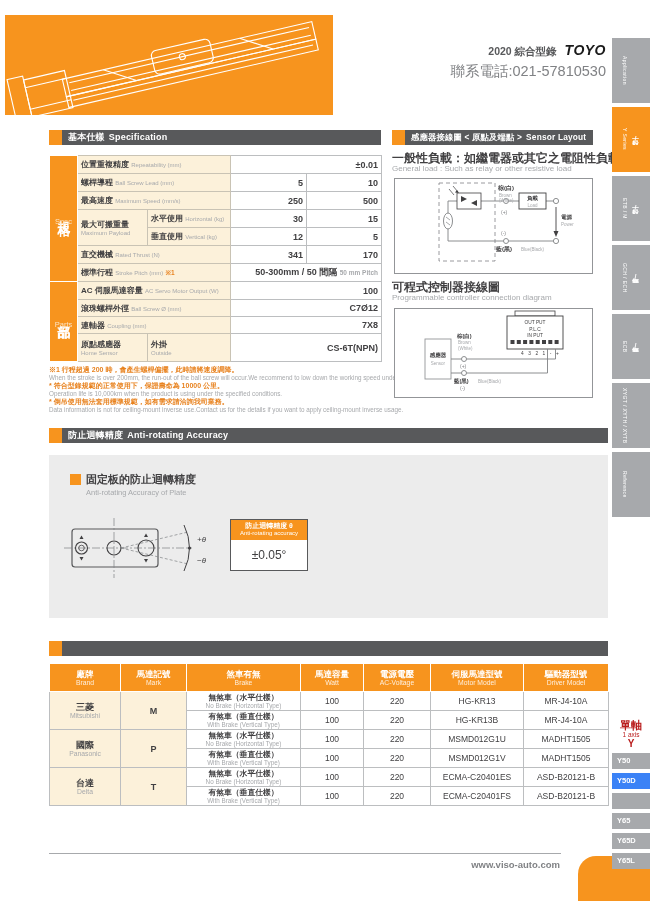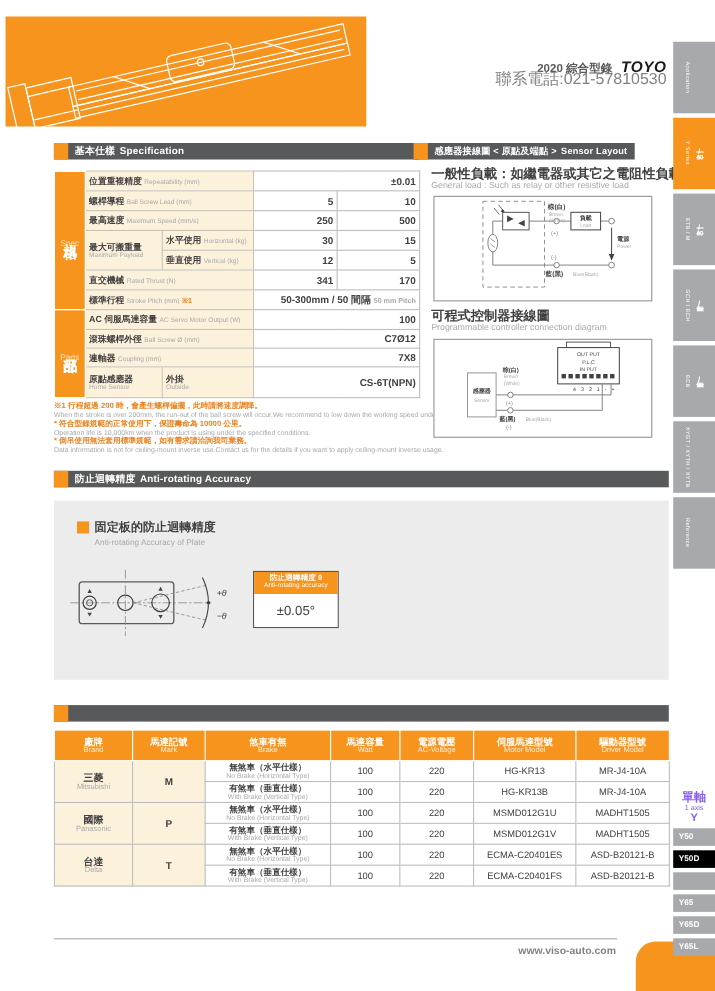--- a/index.html
+++ b/index.html
@@ -2,21 +2,21 @@
 <html><head>
 <meta charset="utf-8">
 <style>
   html,body{margin:0;padding:0;background:#fff;}
   .page{position:relative;width:650px;height:901px;background:#fff;overflow:hidden;
         font-family:"Liberation Sans",sans-serif;color:#414042;}
   .abs{position:absolute;}
 
   
   .hero{position:absolute;left:5px;top:15px;width:328px;height:100px;background:#F7941E;}
-  .brandline{position:absolute;left:420px;top:52px;width:186px;text-align:right;font-size:10.5px;
+  .brandline{position:absolute;left:420px;top:42px;width:186px;text-align:right;font-size:10.5px;
              font-weight:bold;color:#58595B;}
   .logo{font-style:italic;font-weight:900;font-size:14px;color:#1a1a1a;letter-spacing:.5px;margin-left:8px;}
   .phone{position:absolute;left:410px;top:62px;width:196px;text-align:right;font-size:14.5px;color:#808285;}
 
   
   .bar{position:absolute;height:15px;background:#58595B;display:flex;align-items:center;}
   .bar .sq{width:13px;height:15px;background:#F7941E;flex:none;}
   .bar .t{color:#fff;font-weight:bold;font-size:9px;padding-left:6px;white-space:nowrap;letter-spacing:.2px;}
   .bar .t .en{margin-left:4px;}
 
@@ -79,27 +79,27 @@
   .corner{position:absolute;left:578px;top:856px;width:80px;height:53px;background:#F7941E;
           border-radius:18px 0 0 0;}
 
   
   .vtab{position:absolute;left:612px;width:38px;height:65px;background:#A7A9AC;
         display:flex;align-items:center;justify-content:center;gap:2px;}
   .vtab.active{background:#F7941E;}
   .vtab .en{writing-mode:vertical-rl;font-size:5px;color:#fff;letter-spacing:.4px;max-height:62px;overflow:hidden;}
   .vtab .cn{writing-mode:vertical-rl;text-orientation:upright;font-size:7px;color:#fff;
             font-weight:bold;letter-spacing:.5px;max-height:62px;overflow:hidden;}
-  .axisblk{position:absolute;left:612px;top:720px;width:38px;text-align:center;color:#8b5cf6;}
+  .axisblk{position:absolute;left:612px;top:720px;width:38px;text-align:center;color:#b91c1c;}
   .axis-cn{font-size:11px;font-weight:bold;line-height:11px;}
   .axis-en{font-size:6.5px;line-height:7px;}
   .axis-y{font-size:10px;font-weight:bold;line-height:11px;}
   .mtab{position:absolute;left:612px;width:38px;height:16px;background:#A7A9AC;color:#fff;
         font-size:7.5px;font-weight:bold;line-height:16px;padding-left:5px;box-sizing:border-box;}
-  .mtab.active{background:#000000;}
+  .mtab.active{background:#3b82f6;}
 
   svg text{font-family:"Liberation Sans",sans-serif;}
 </style>
 </head>
 <body>
 
 <div class="page">
 
   <div class="hero">
     <svg width="328" height="100" viewBox="0 0 328 100">
@@ -213,21 +213,21 @@
 
   <div class="fns">
     <div class="fn-cn">※1 行程超過 200 時，會產生螺桿偏擺，此時請將速度調降。</div>
     <div class="fn-en">When the stroke is over 200mm, the run-out of the ball screw will occur.We recommend to low down the working speed under this circumstances.</div>
     <div class="fn-cn">* 符合型錄規範的正常使用下，保證壽命為 10000 公里。</div>
     <div class="fn-en">Operation life is 10,000km when the product is using under the specified conditions.</div>
     <div class="fn-cn">* 倒吊使用無法套用標準規範，如有需求請洽詢我司業務。</div>
     <div class="fn-en">Data information is not for ceiling-mount inverse use.Contact us for the details if you want to apply ceiling-mount inverse usage.</div>
   </div>
 
-  <div class="bar" style="left:376px;top:130px;width:201px;">
+  <div class="bar" style="left:392px;top:130px;width:201px;">
     <span class="sq"></span>
     <span class="t" style="font-size:8.3px;"><span>感應器接線圖 &lt; 原點及端點 &gt;</span><span class="en">Sensor Layout</span></span>
   </div>
 
   <div class="gen-cn">一般性負載：如繼電器或其它之電阻性負載</div>
   <div class="gen-en">General load : Such as relay or other resistive load</div>
 
   <div class="dbox" style="left:394px;top:178px;width:197px;height:94px;">
     <svg width="197" height="94" viewBox="0 0 197 94">
       <rect x="44" y="4" width="56" height="78" fill="none" stroke="#808285" stroke-width="0.8" stroke-dasharray="4 3"></rect>

